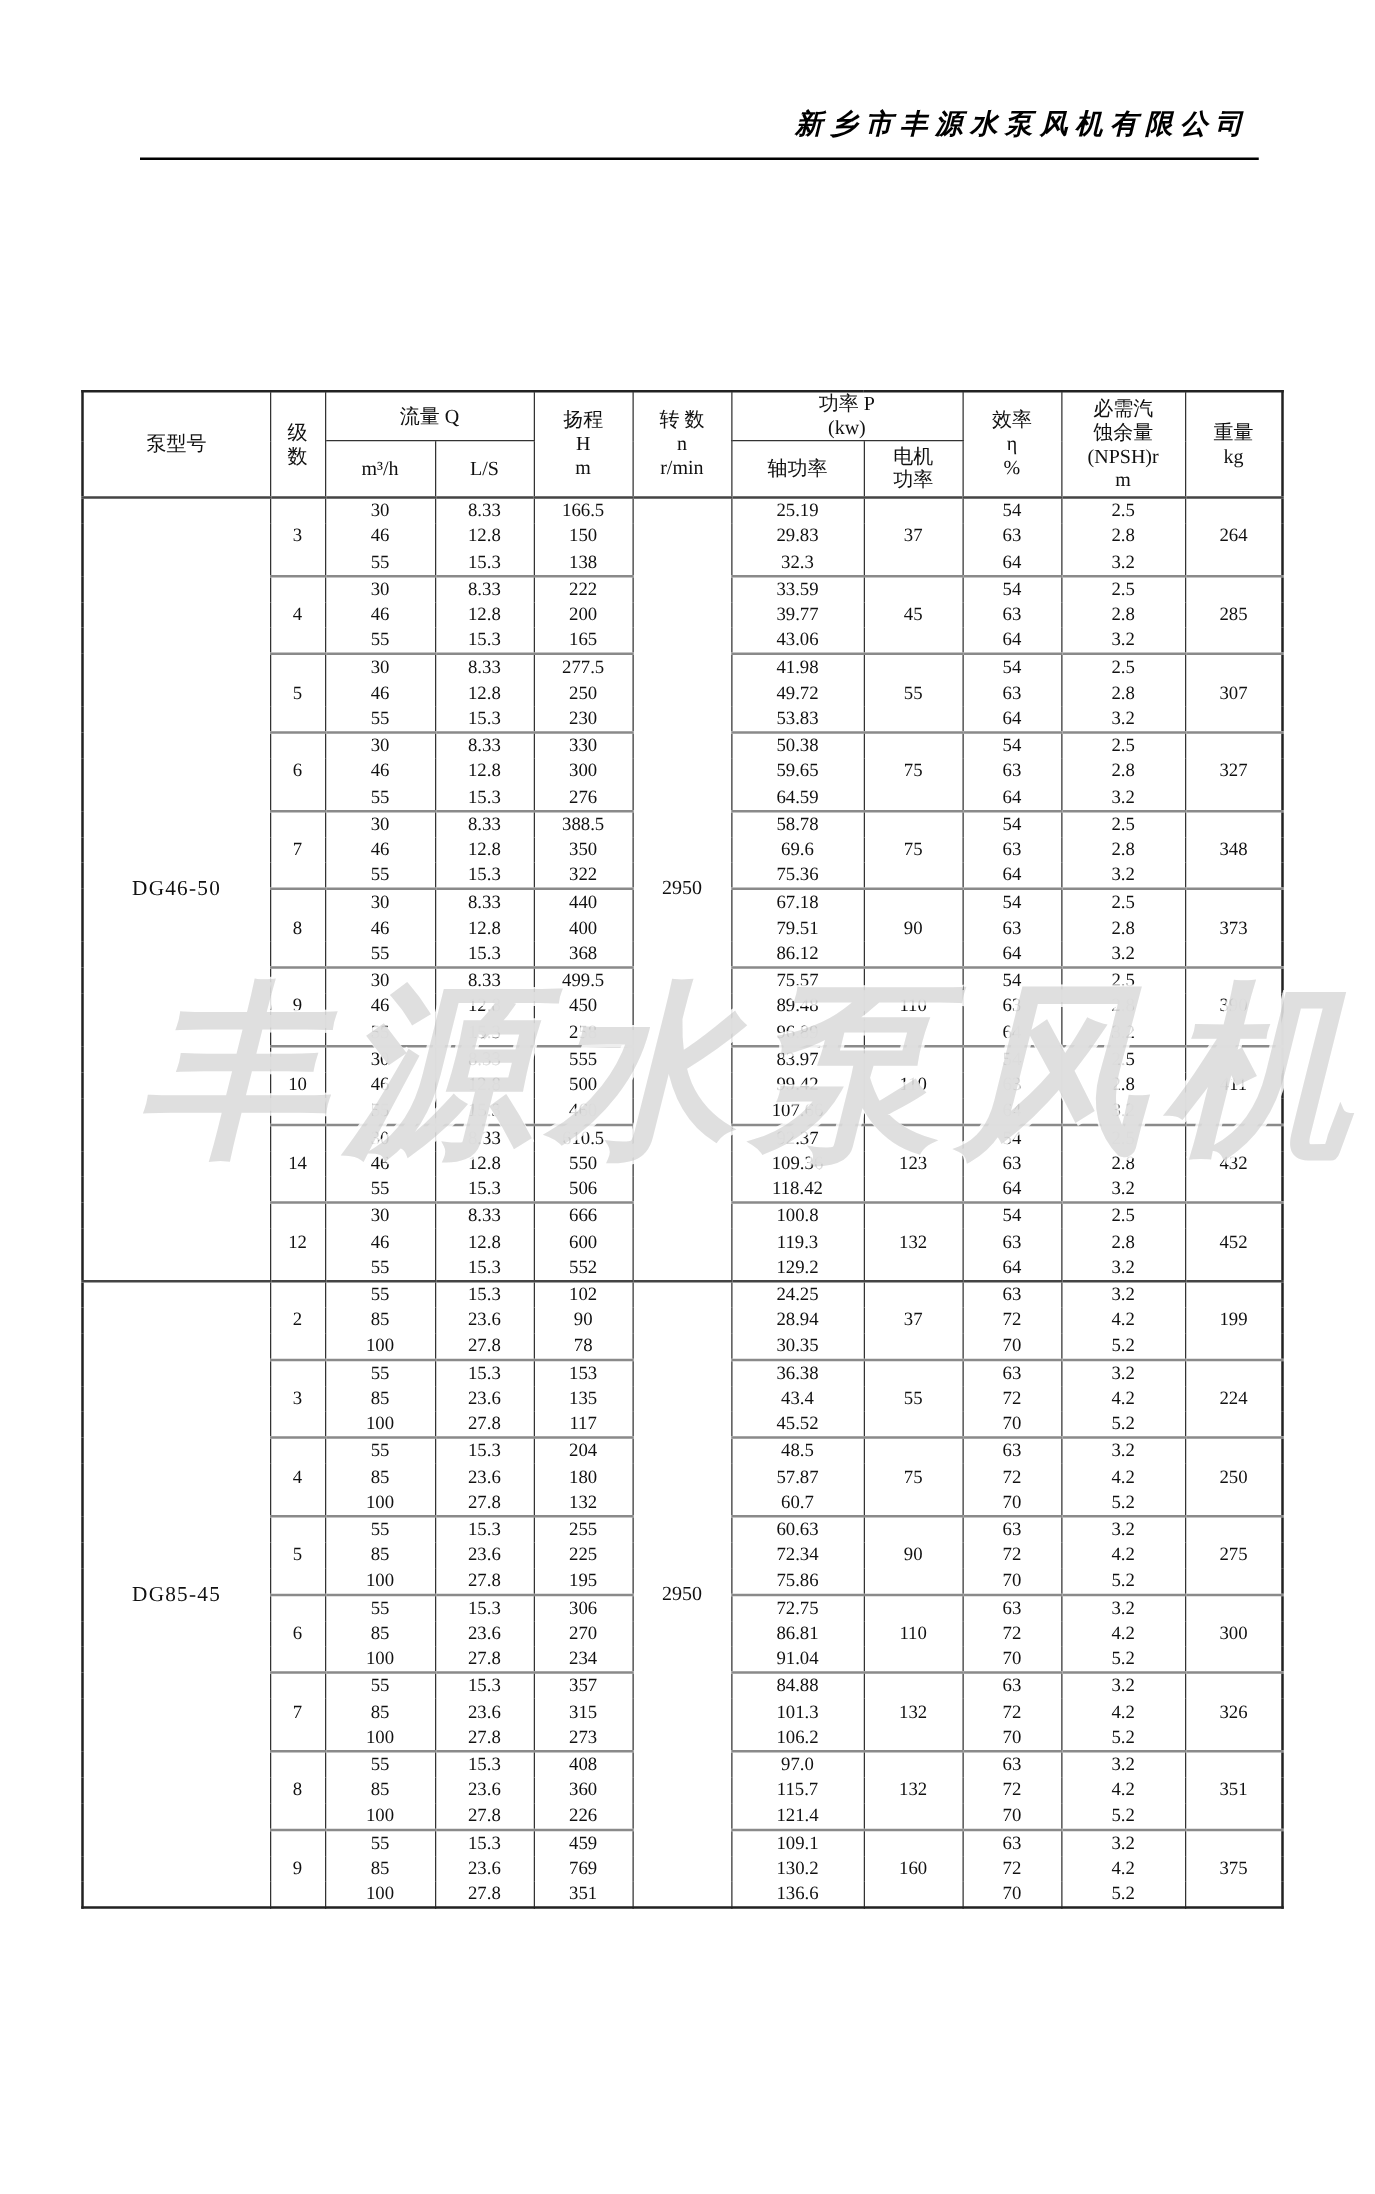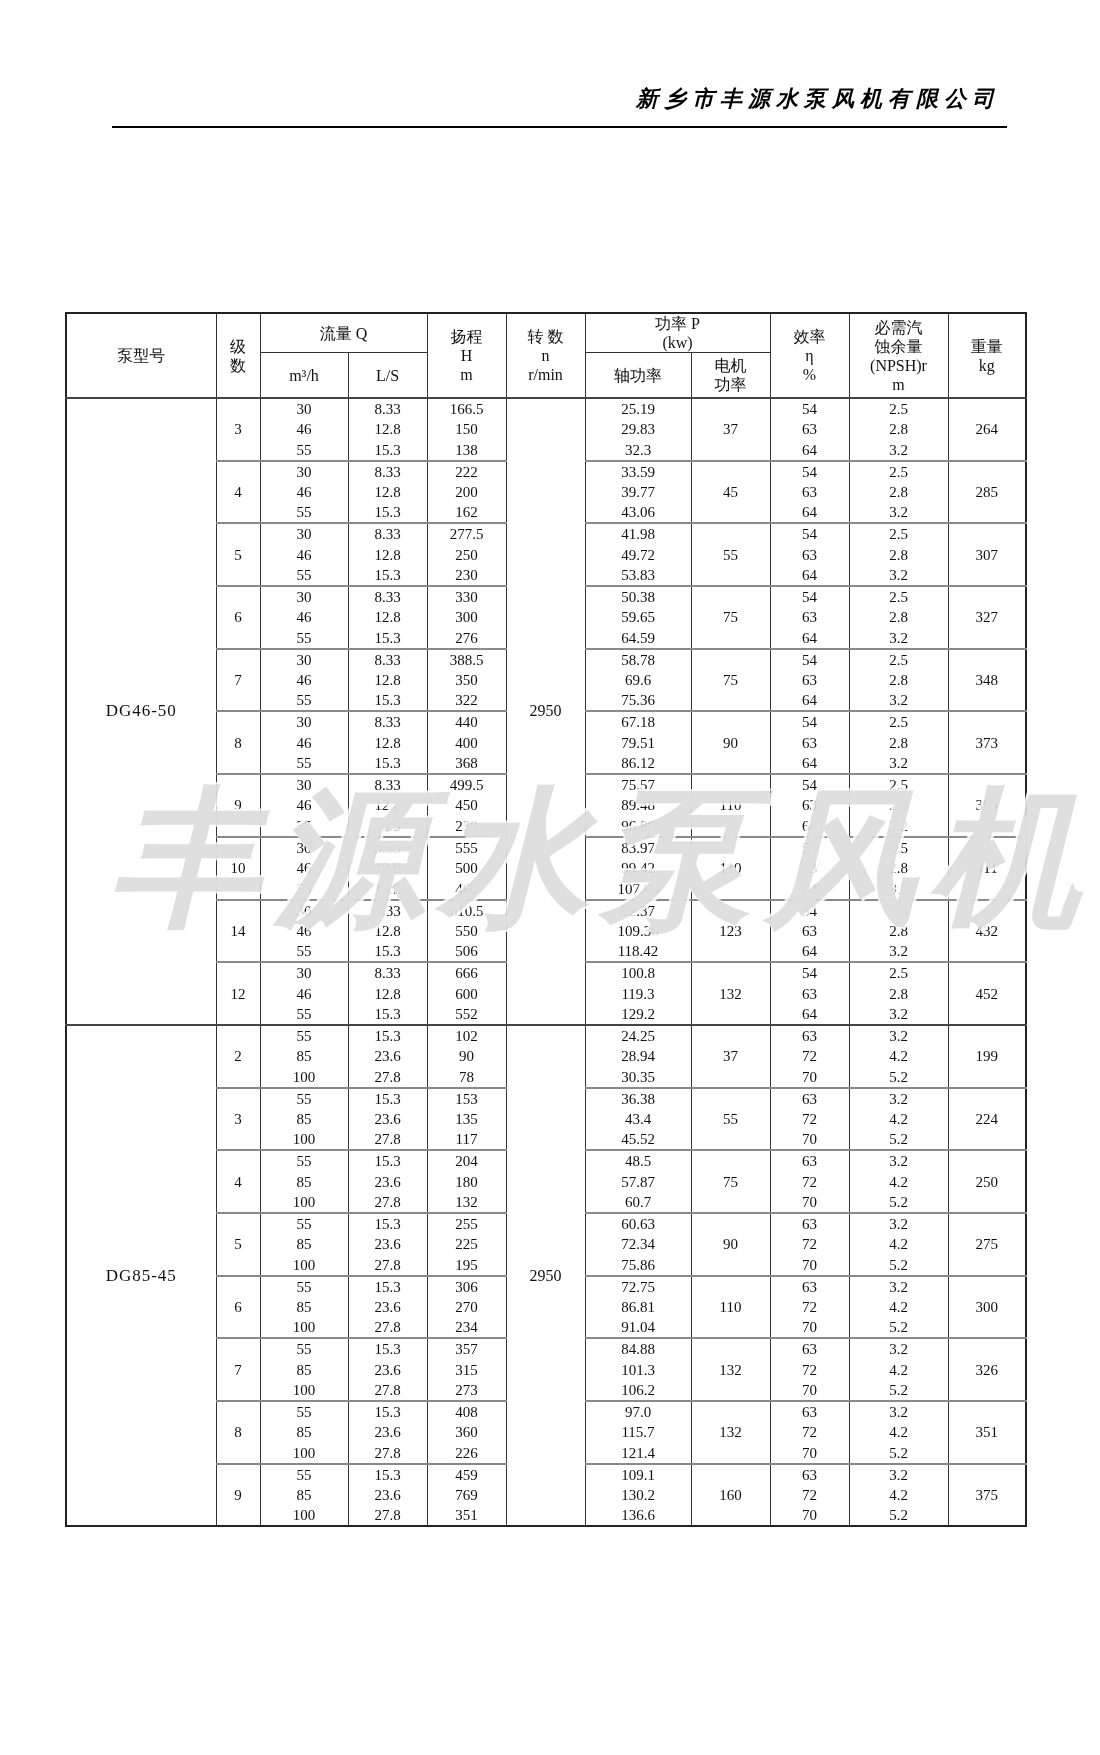--- a/index.html
+++ b/index.html
@@ -168,21 +168,21 @@
             <td>46</td>
             <td>12.8</td>
             <td>200</td>
             <td>39.77</td>
             <td>63</td>
             <td>2.8</td>
           </tr>
           <tr>
             <td>55</td>
             <td>15.3</td>
-            <td>162</td>
+            <td>165</td>
             <td>43.06</td>
             <td>64</td>
             <td>3.2</td>
           </tr>
           <tr>
             <td rowspan="3" class="block-top">5</td>
             <td class="block-top">30</td>
             <td class="block-top">8.33</td>
             <td class="block-top">277.5</td>
             <td class="block-top">41.98</td>

